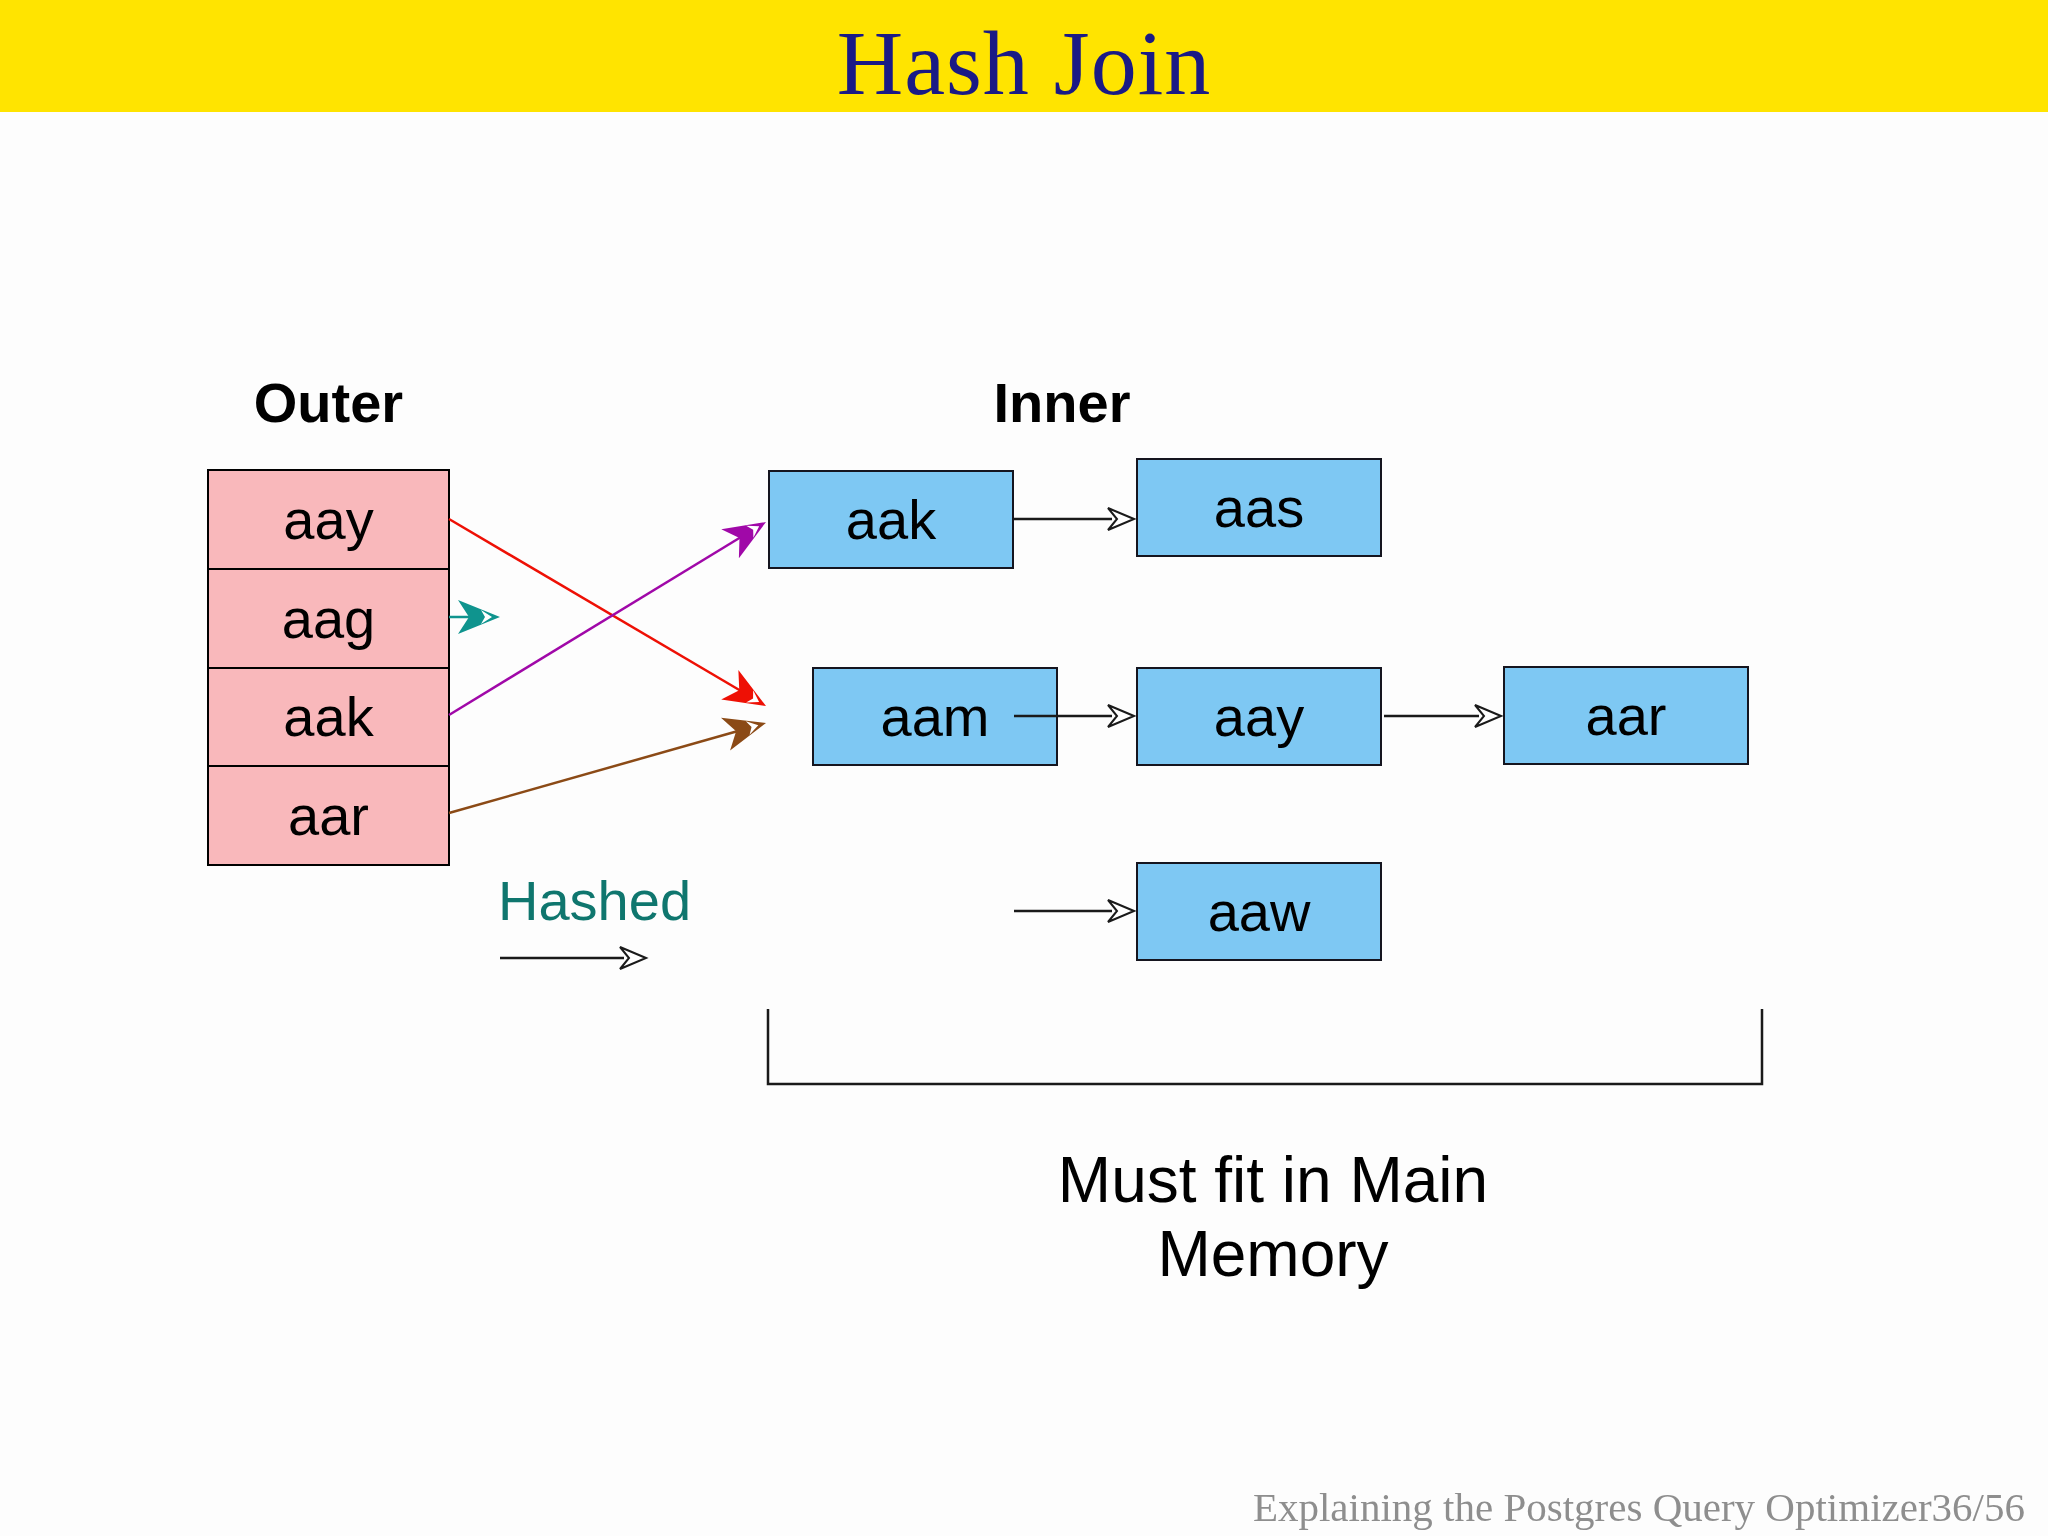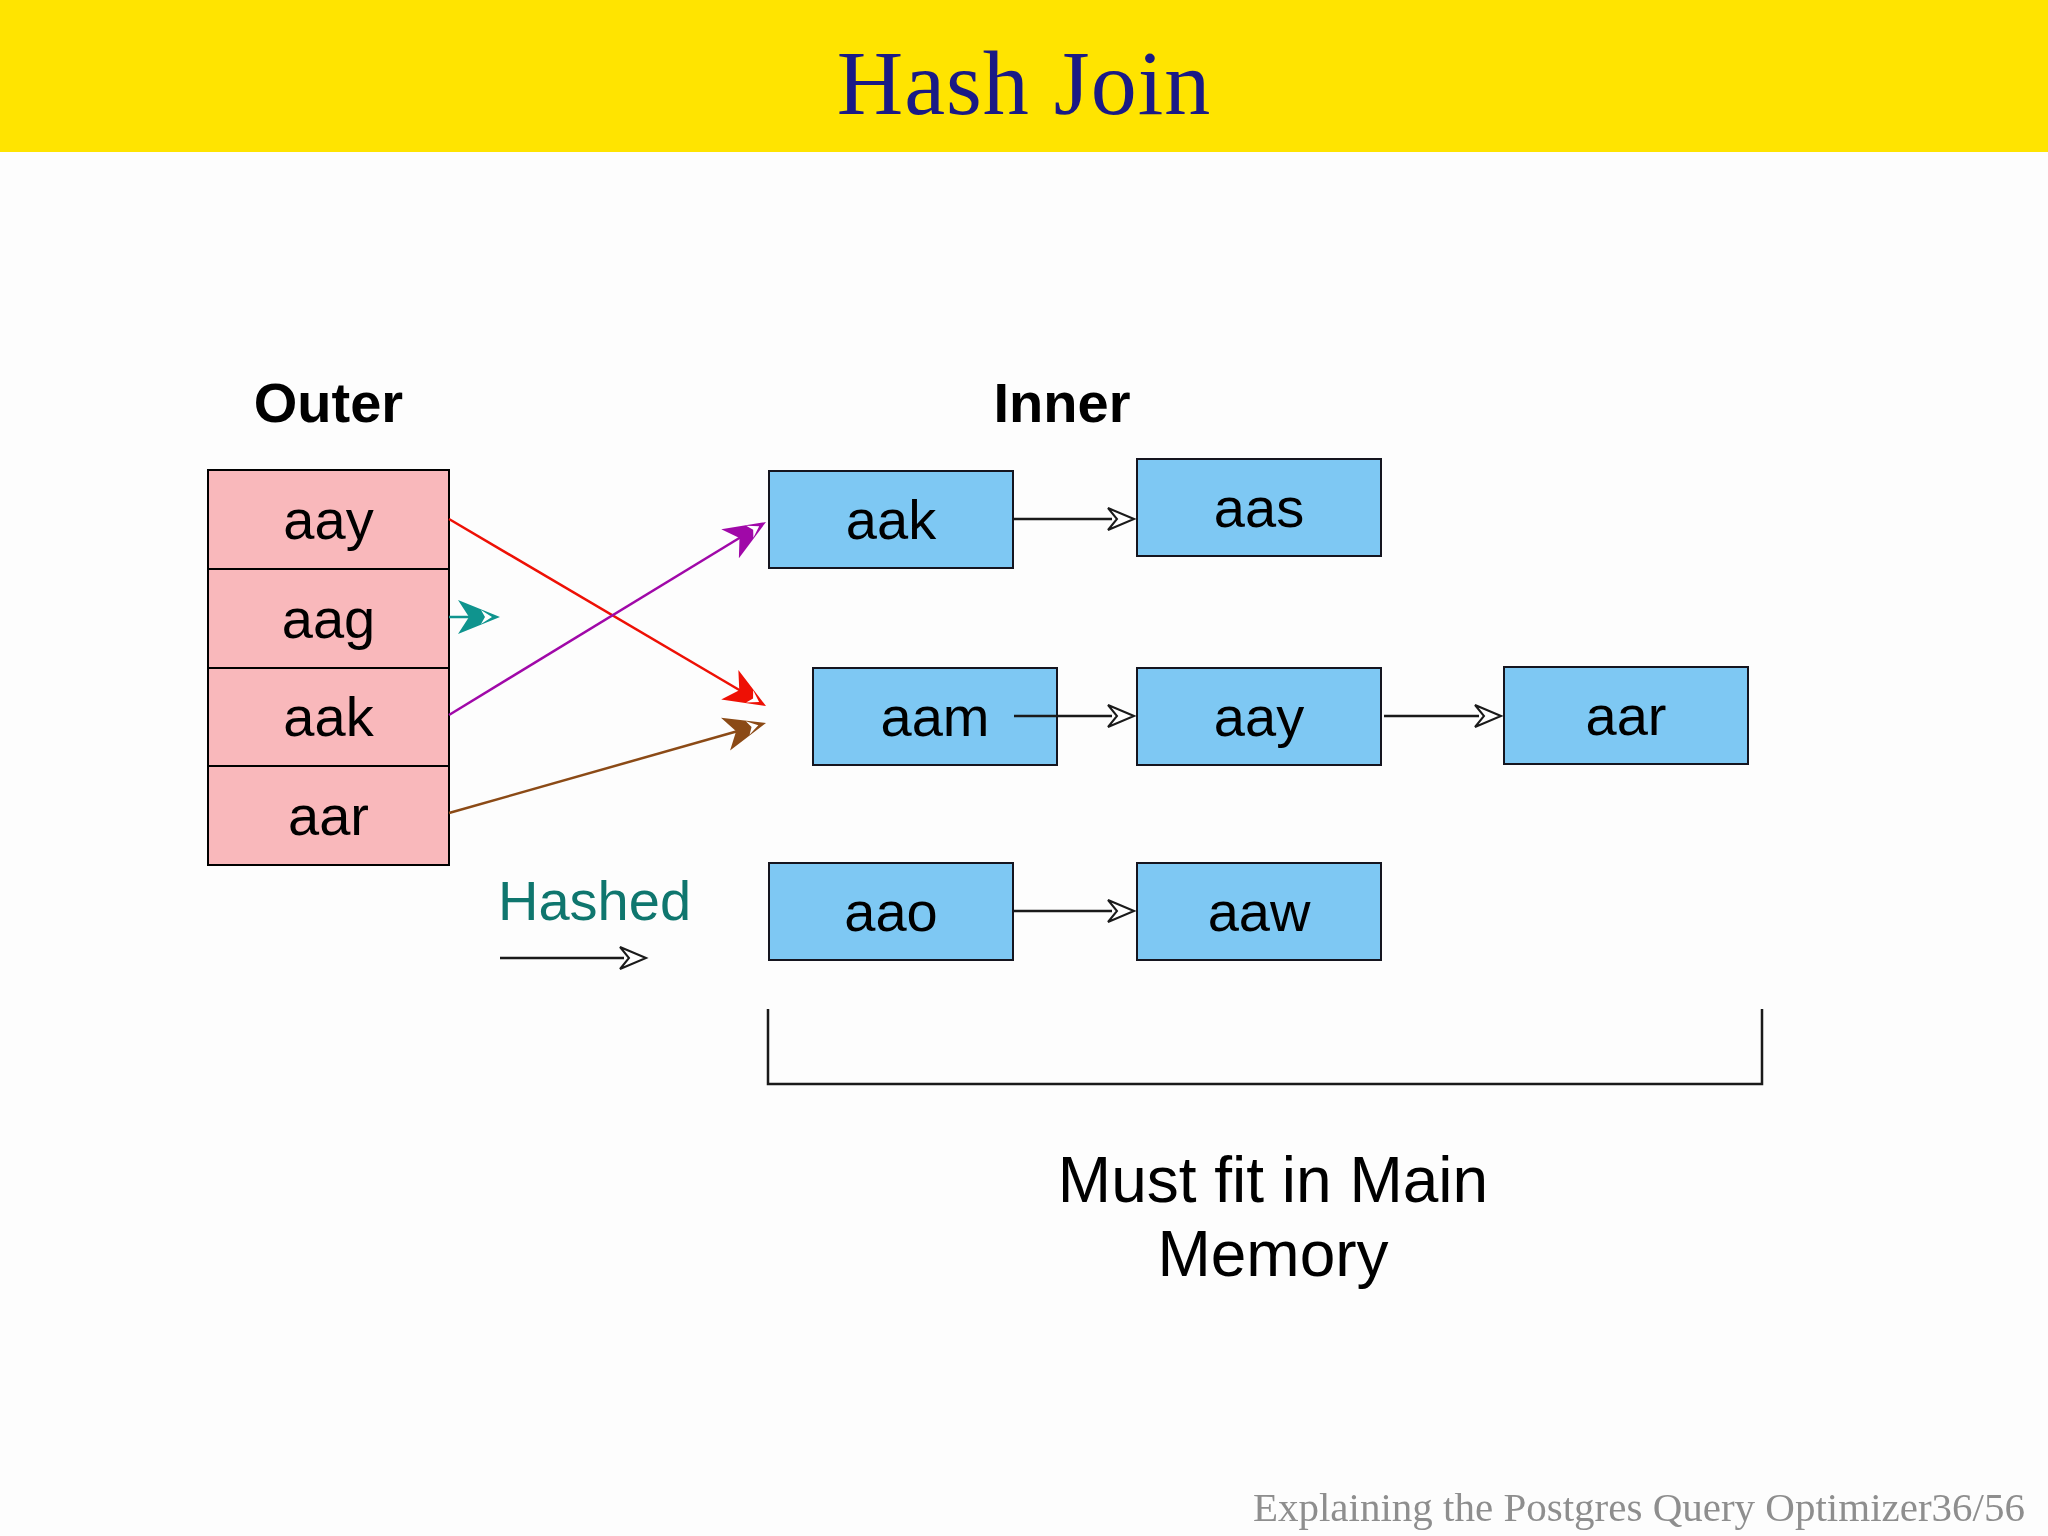--- a/index.html
+++ b/index.html
@@ -6,21 +6,21 @@
   body{
     width:2048px;height:1536px;
     background:#fdfdfd;
     font-family:"Liberation Sans", sans-serif;
     position:relative;overflow:hidden;
   }
   .slide{position:absolute;left:0;top:0;width:2048px;height:1536px;}
 
   
   .header{
-    position:absolute;left:0;top:0;width:2048px;height:152px;
+    position:absolute;left:0;top:0;width:2048px;height:112px;
     background:#ffe400;
     display:flex;align-items:center;justify-content:center;
   }
   .title{
     font-family:"Liberation Serif", serif;
     font-size:92px;color:#1a1a85;
     padding-top:14px;letter-spacing:1px;
   }
 
   
@@ -95,21 +95,20 @@
     <div class="outer-row">aag</div>
     <div class="outer-row">aak</div>
     <div class="outer-row">aar</div>
   </div>
 
   <div class="inner-box b-aak">aak</div>
   <div class="inner-box b-aas">aas</div>
   <div class="inner-box b-aam">aam</div>
   <div class="inner-box b-aay">aay</div>
   <div class="inner-box b-aar">aar</div>
-  <div class="inner-box b-aao">aao</div>
   <div class="inner-box b-aaw">aaw</div>
 
   <div class="hashed-label">Hashed</div>
   <div class="memory-note">Must fit in Main Memory</div>
 
   <div class="footer">
     <span>Explaining the Postgres Query Optimizer</span><span class="page">36/56</span>
   </div>
 
   <svg class="overlay" viewBox="0 0 2048 1536" xmlns="http://www.w3.org/2000/svg">

